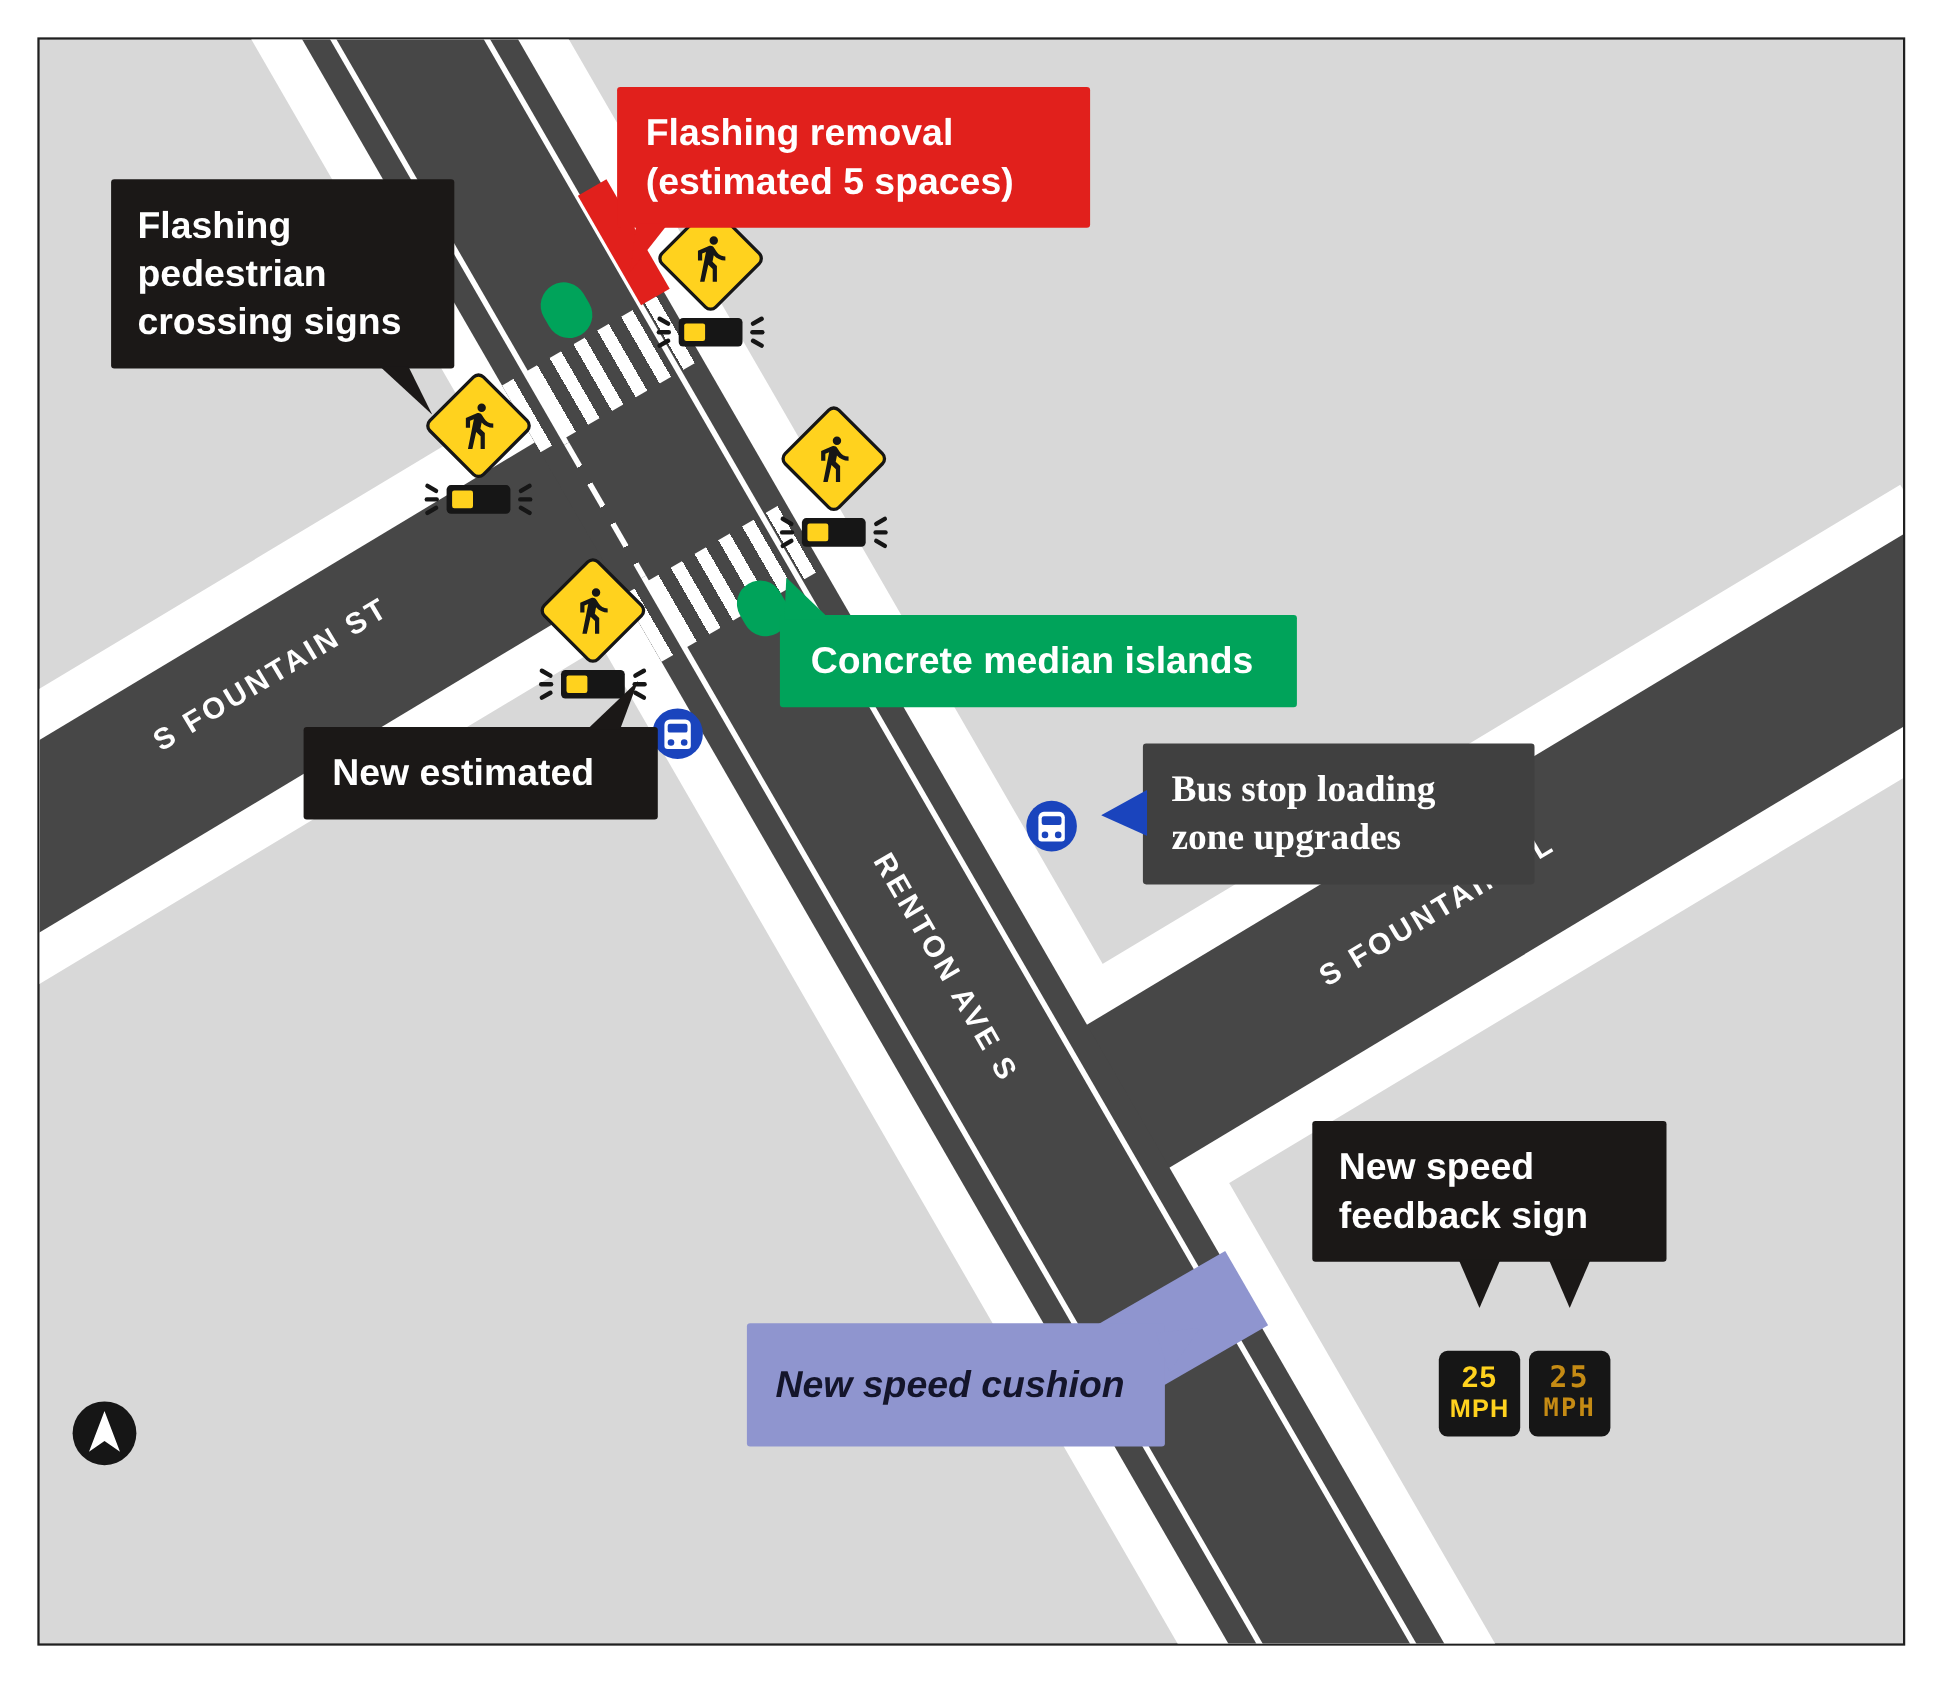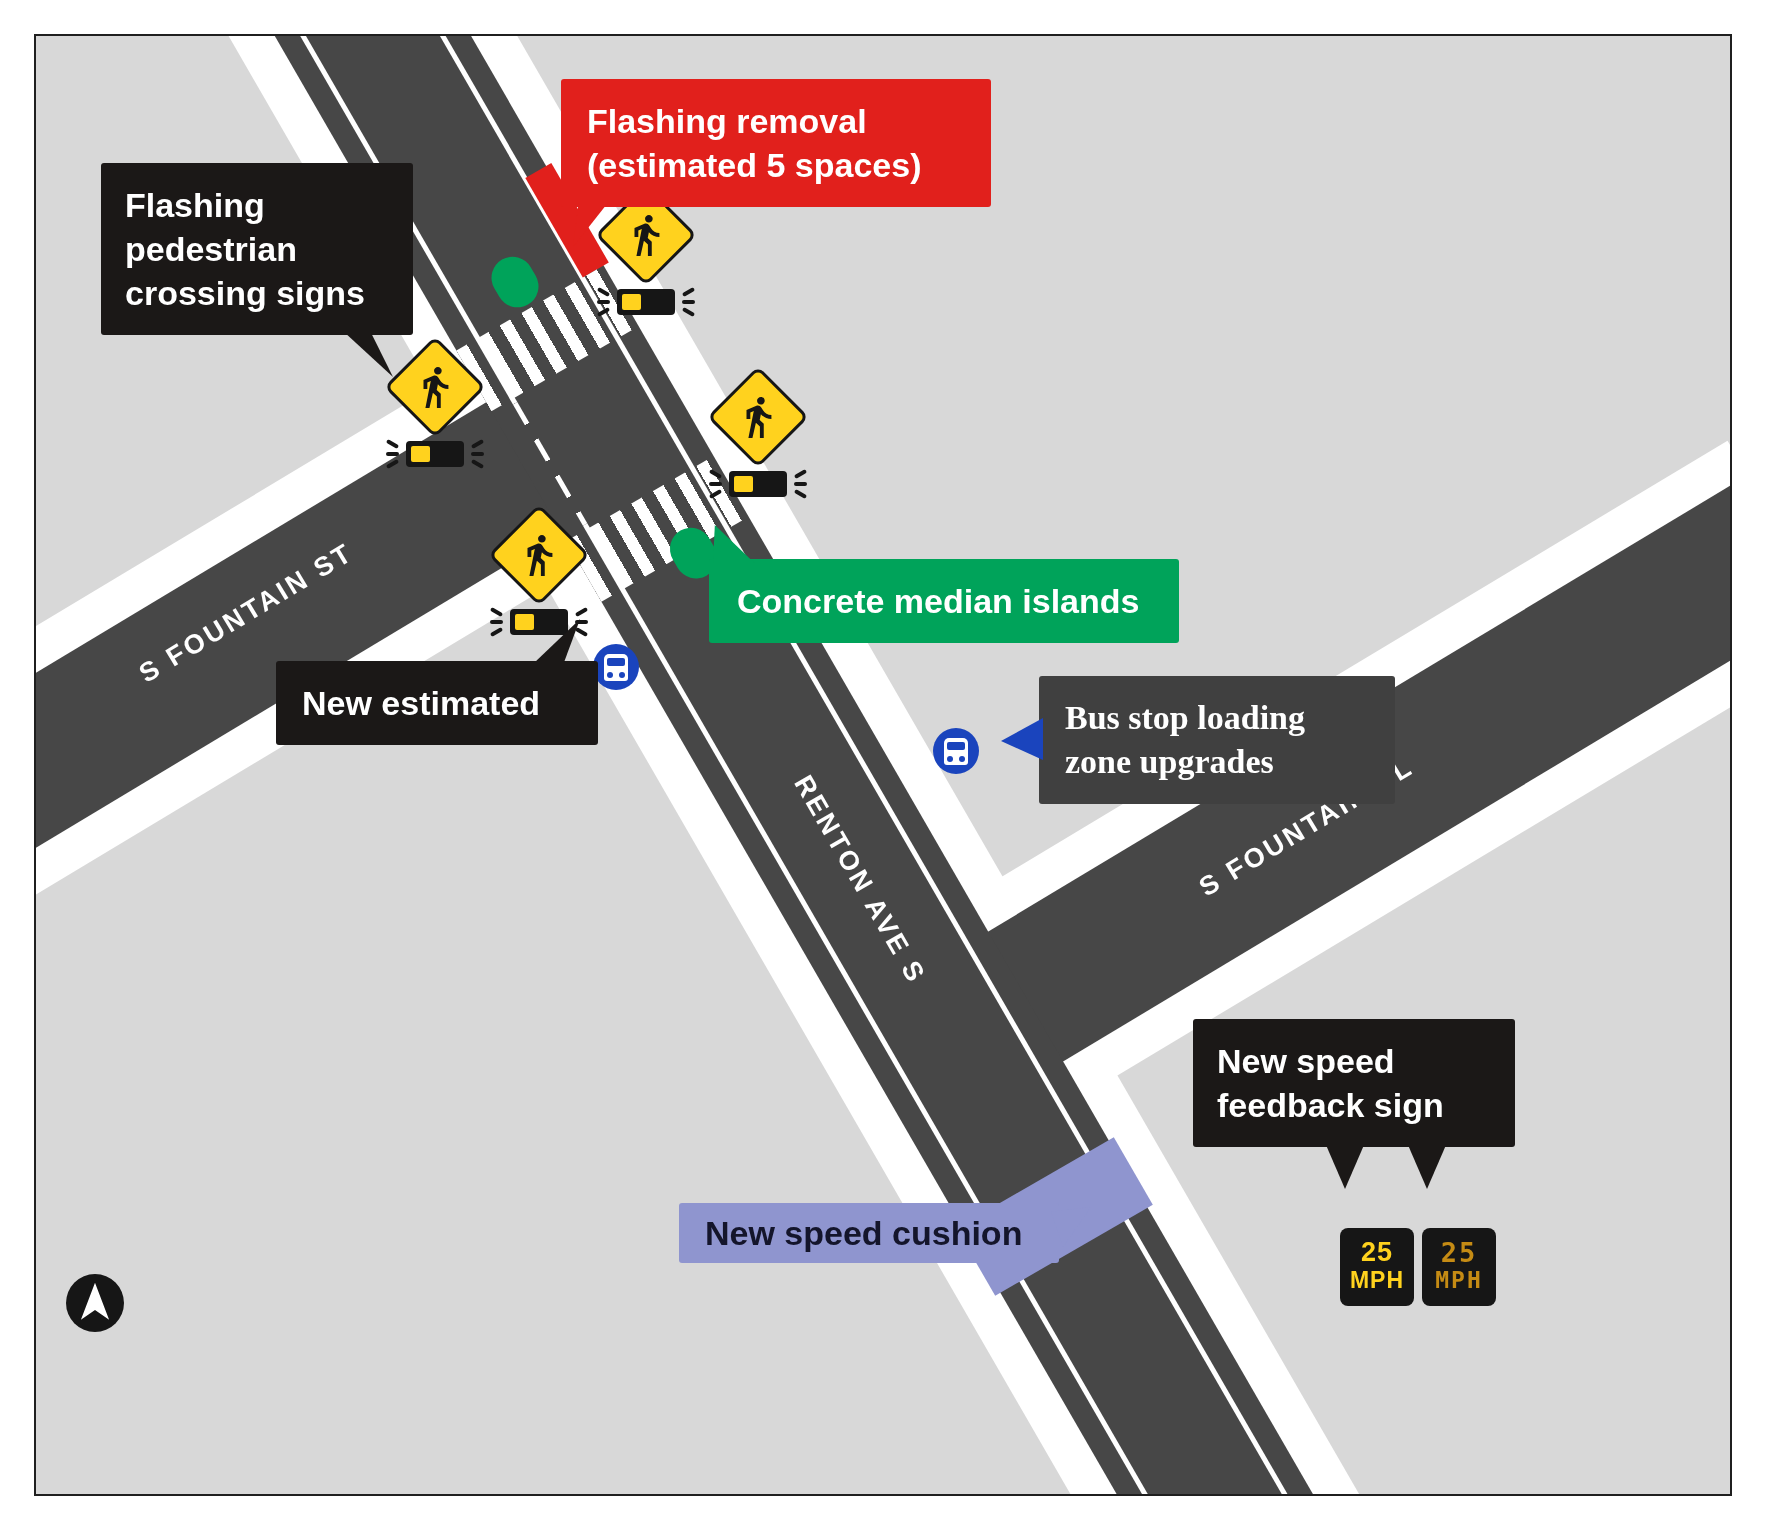--- a/index.html
+++ b/index.html
@@ -118,28 +118,28 @@
   #callout-flashing .tail   { right: 20px; bottom: -42px; width: 52px; height: 44px; clip-path: polygon(100% 100%, 8% 0, 58% 0); }
   #callout-median     { left: 673px; top: 523px; width: 470px; padding: 20px 28px; }
   #callout-median .tail     { left: 4px; top: -34px; width: 46px; height: 38px; clip-path: polygon(4% 0, 0 100%, 90% 100%); }
   #callout-crosswalks { left: 240px; top: 625px; width: 322px; padding: 20px 26px; }
   #callout-crosswalks .tail { right: 16px; top: -42px; width: 48px; height: 44px; clip-path: polygon(96% 0, 0 100%, 62% 100%); }
   #callout-bus        { left: 1003px; top: 640px; width: 356px; padding: 20px 26px; }
   #callout-bus .tail        { left: -38px; top: 42px; width: 42px; height: 42px; clip-path: polygon(0 55%, 100% 0, 100% 100%); }
   #callout-speedsign  { left: 1157px; top: 983px; width: 322px; padding: 20px 24px; }
   #tail-sign-1 { left: 133px; bottom: -42px; width: 38px; height: 44px; clip-path: polygon(0 0, 100% 0, 50% 100%); }
   #tail-sign-2 { left: 215px; bottom: -42px; width: 38px; height: 44px; clip-path: polygon(0 0, 100% 0, 50% 100%); }
-  #callout-cushion    { left: 643px; top: 1167px; width: 380px; padding: 8px 26px; }
+  #callout-cushion    { left: 643px; top: 1167px; width: 380px; padding: 34px 26px; font-style: italic; }
   #callout-cushion .tail    { right: -32px; top: 4px; width: 40px; height: 40px; clip-path: polygon(100% 0, 0 12%, 30% 100%); }
 
   
   .speed-sign {
     position: absolute; width: 74px; height: 78px;
     background: #161616; border-radius: 8px;
-    text-align: center; padding-top: 9px; z-index: 6; margin-left: 32px;
+    text-align: center; padding-top: 9px; z-index: 6;
   }
   .speed-val  { font-size: 27px; font-weight: bold; line-height: 31px; letter-spacing: 1px; }
   .speed-unit { font-size: 23px; font-weight: bold; line-height: 24px; letter-spacing: 1px; }
   #speed-sign-static { left: 1272px; top: 1192px; }
   #speed-sign-led    { left: 1354px; top: 1192px; }
   #speed-sign-led .speed-val, #speed-sign-led .speed-unit {
     font-family: "DejaVu Sans Mono", monospace; letter-spacing: 2px; opacity: 0.95;
   }
 
   

